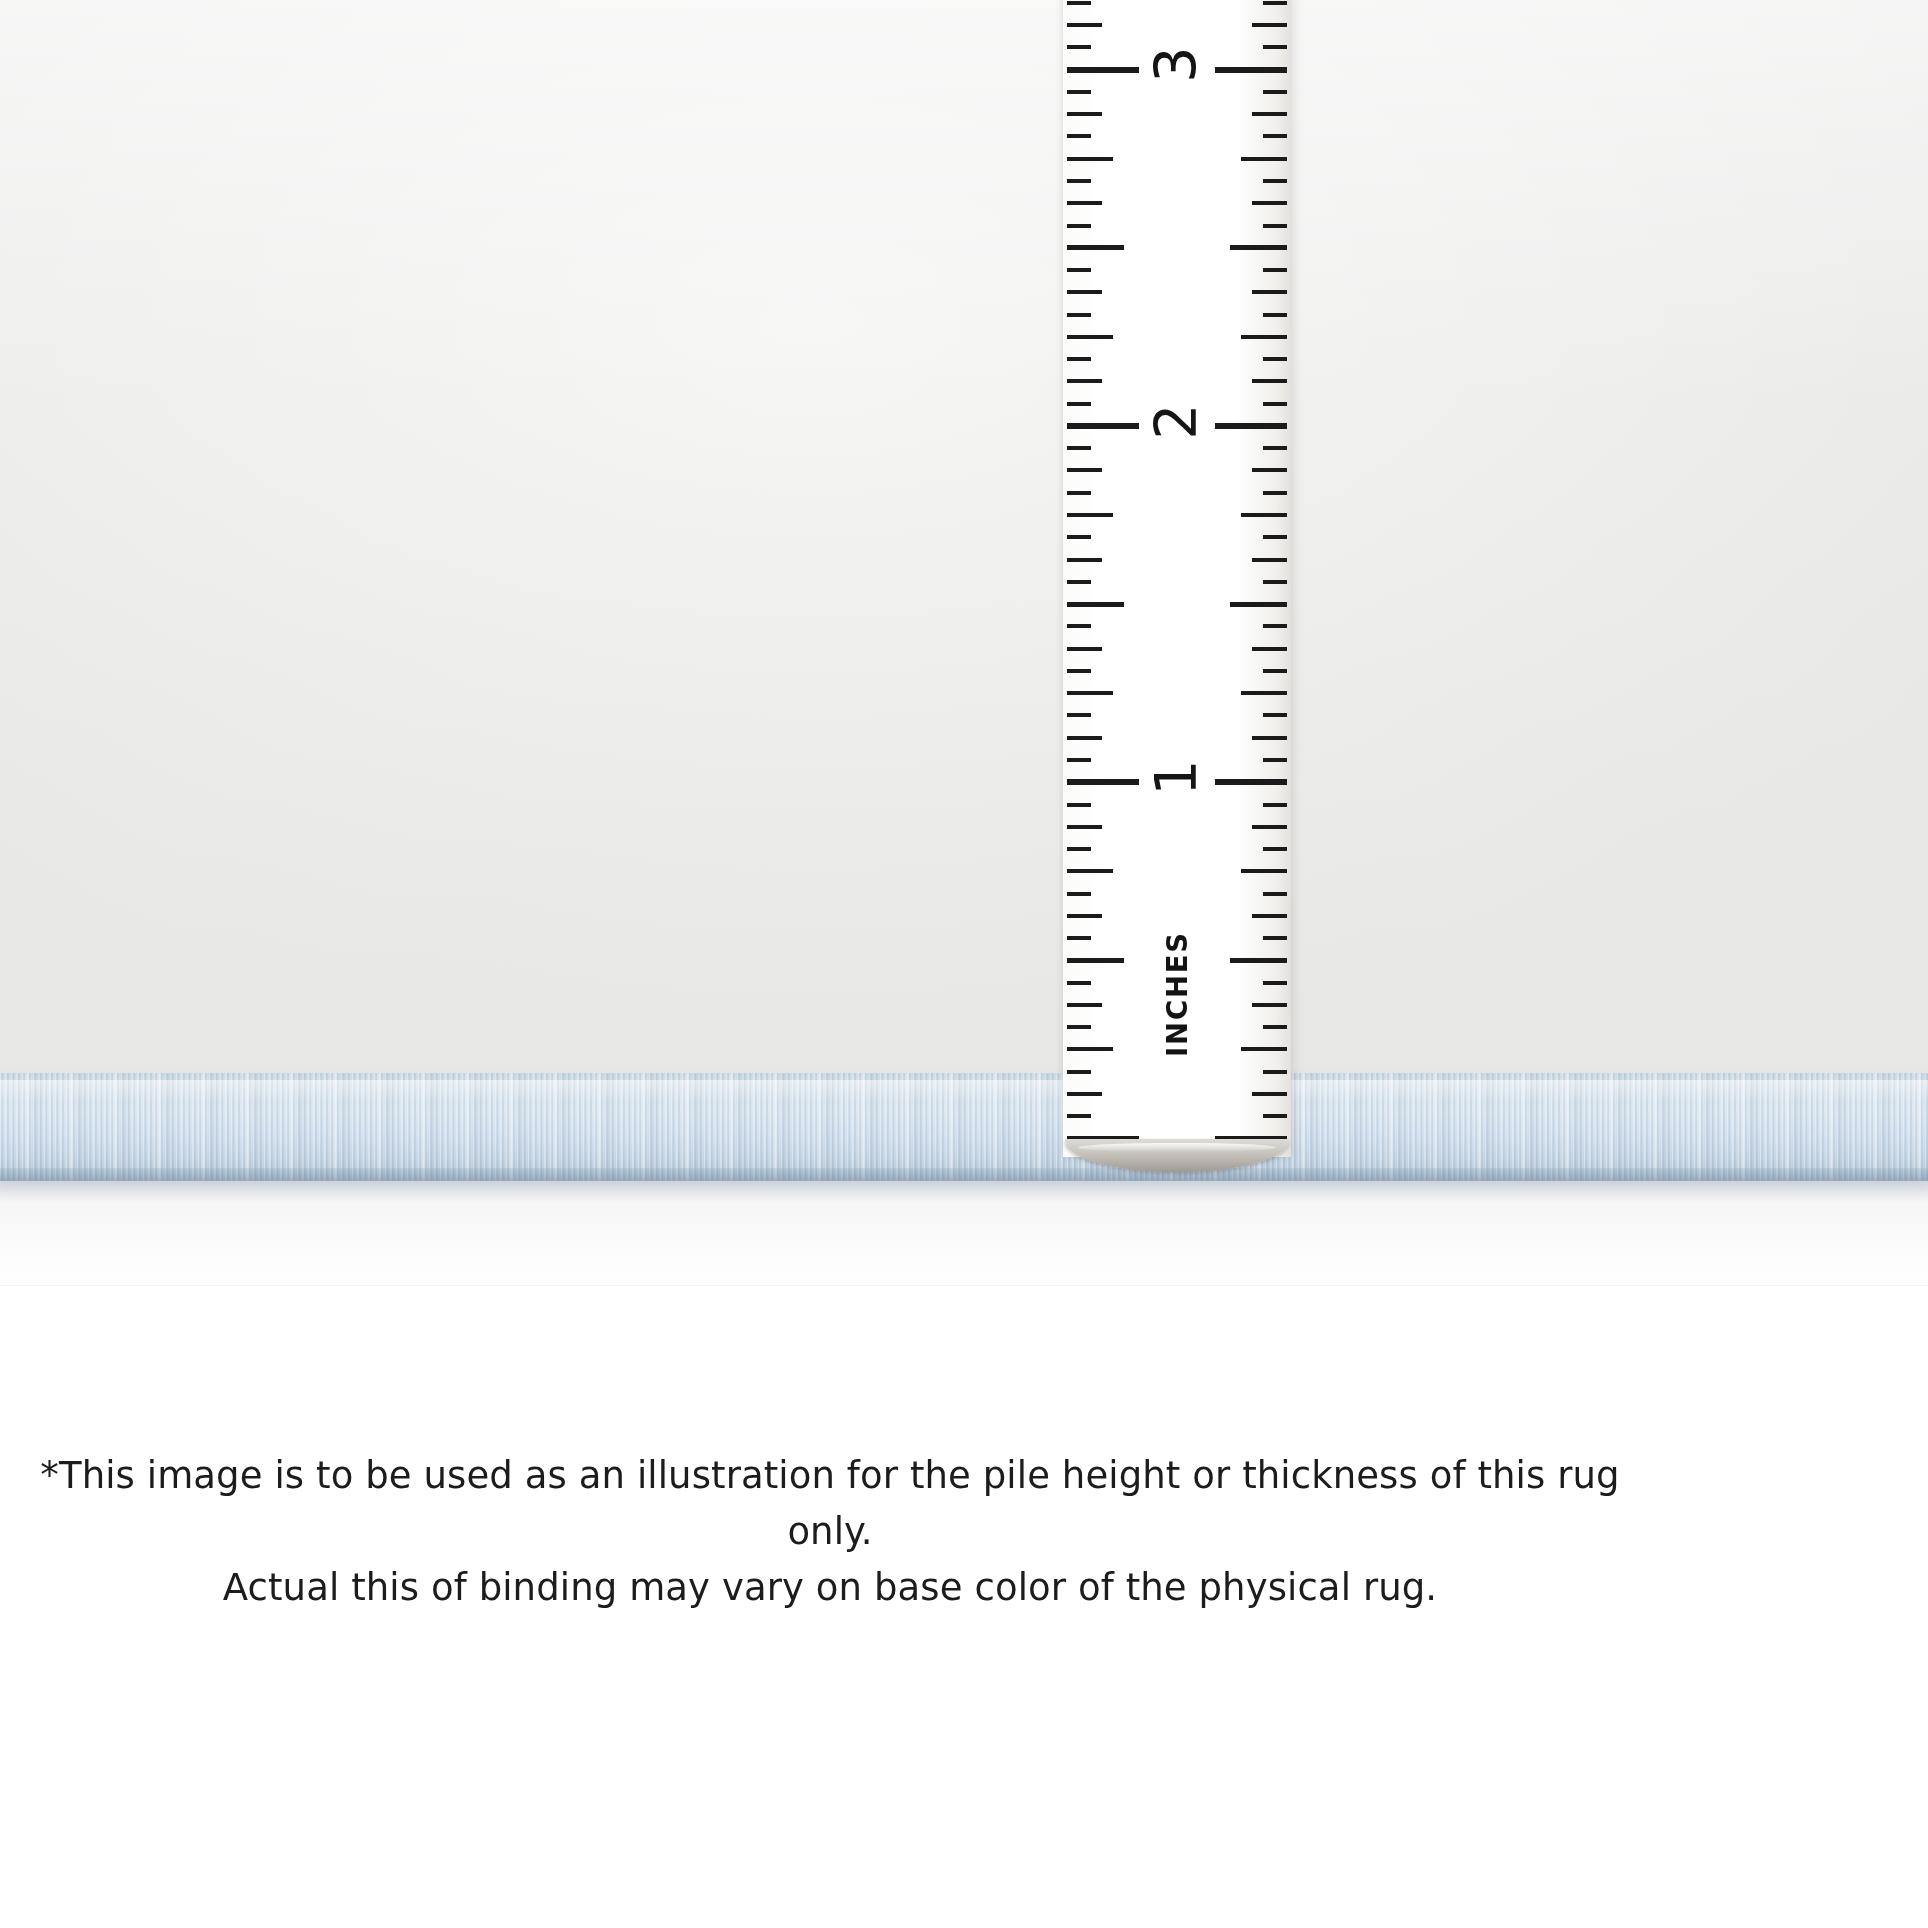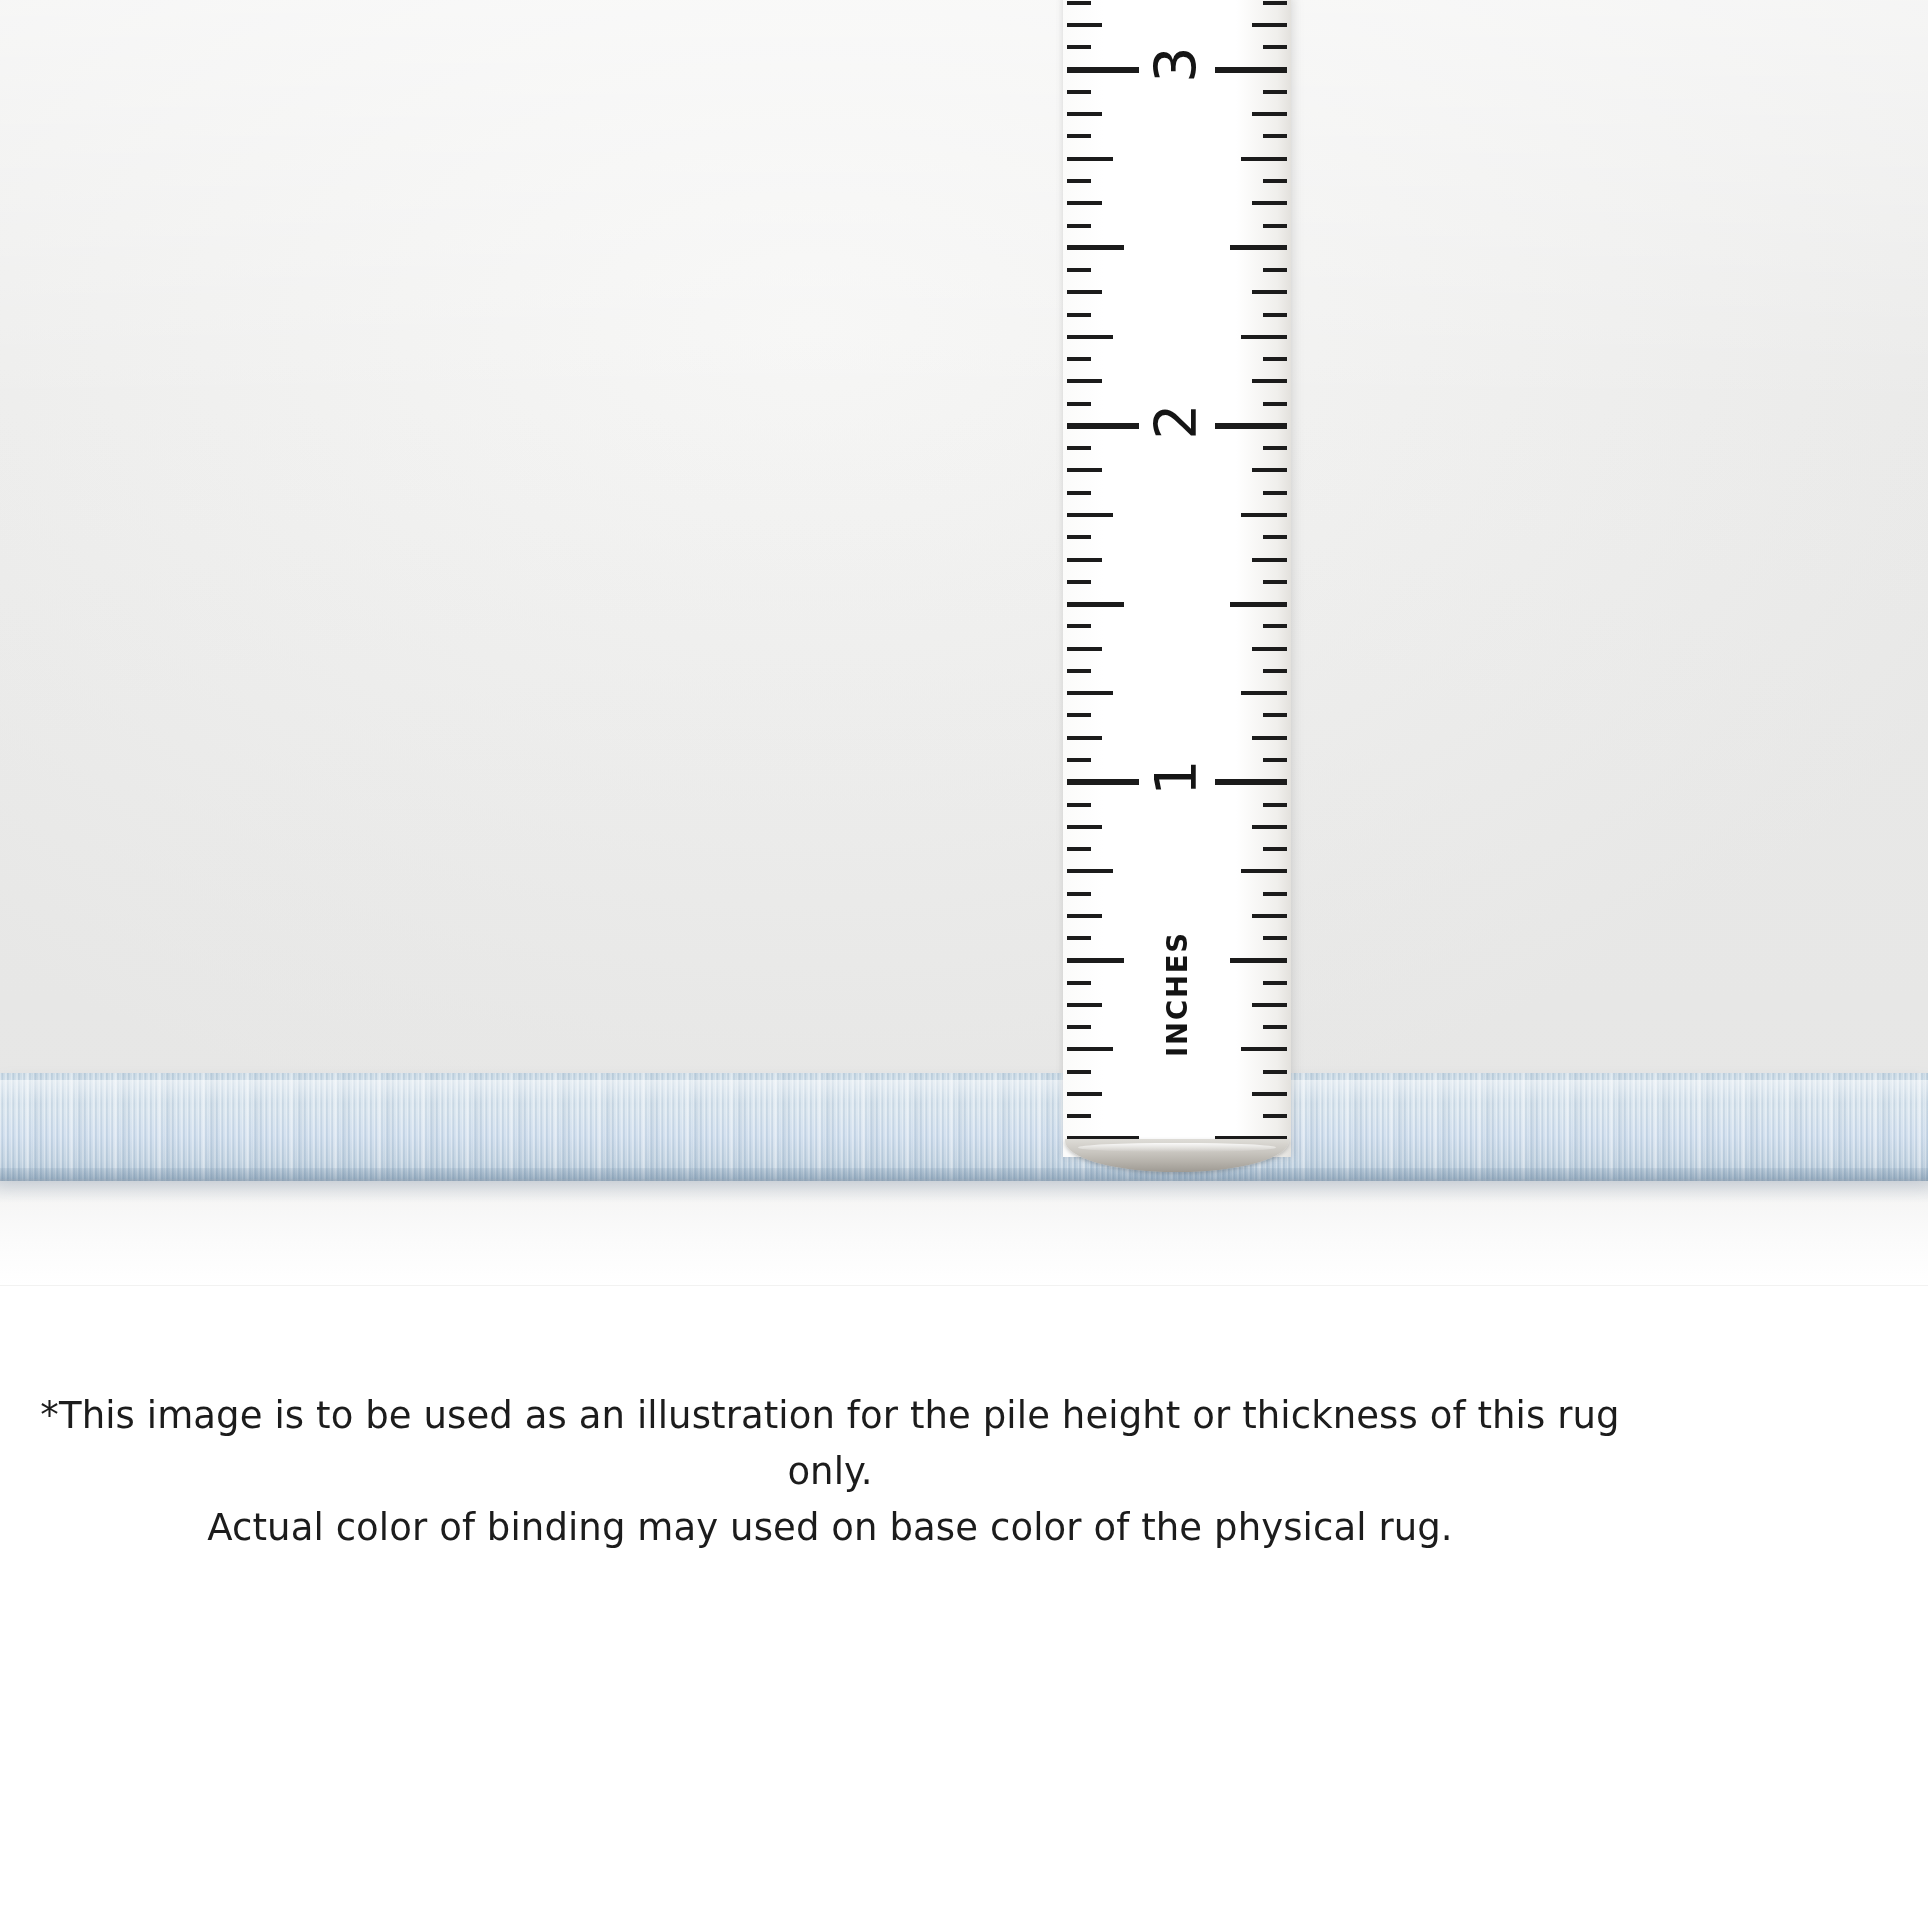--- a/index.html
+++ b/index.html
@@ -188,21 +188,21 @@
     width: 198px;
     height: 9.2px;
     background: linear-gradient(to bottom, rgba(255,255,255,0.85), rgba(255,255,255,0.0));
     border-radius: 50%;
   }
 
   
   .caption {
     position: absolute;
     left: 0;
-    top: 1388px;
+    top: 1448px;
     width: 1660px;
     text-align: center;
     color: #1c1c1c;
     font-family: "DejaVu Sans", sans-serif;
     font-size: 37px;
     line-height: 1.52;
     letter-spacing: 0.1px;
   }
   .caption .line { display: block; }
 </style>
@@ -339,17 +339,17 @@
       <div class="ruler-num" id="num-3" style="top: 40px; left: 77px; width: 73px; text-align: center;">3</div>
     </div>
     <div class="ruler-tip">
       <div class="ruler-tip-shine"></div>
     </div>
 
   </div>
 
   <div class="caption">
     <span class="line">*This image is to be used as an illustration for the pile height or thickness of this rug only.</span>
-    <span class="line">Actual color of binding may used on base color of the physical rug.</span>
+    <span class="line">Actual this of binding may vary on base color of the physical rug.</span>
   </div>
 
 </div>
 
 
 </body></html>

